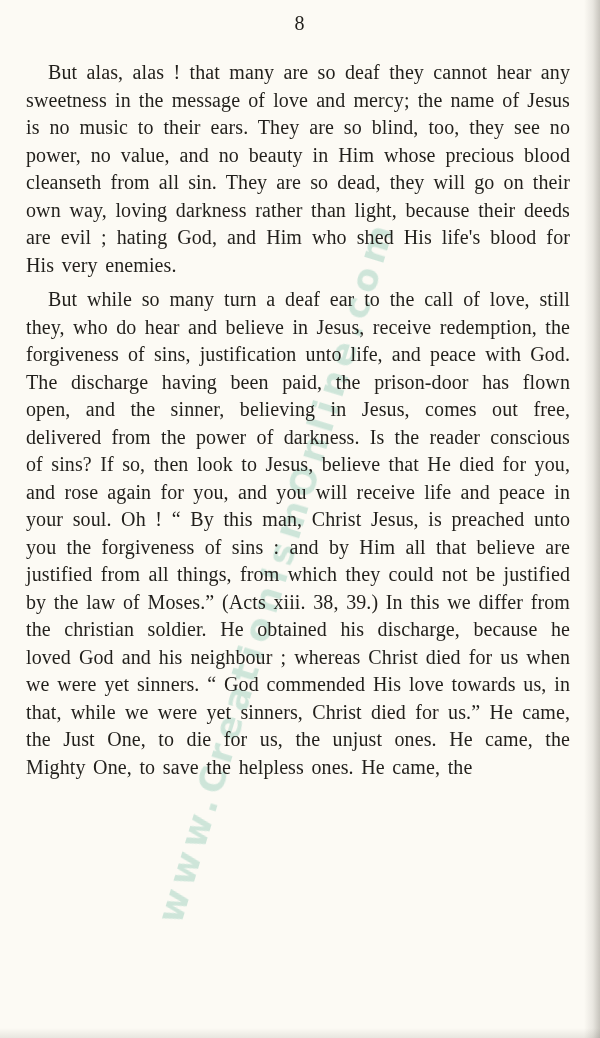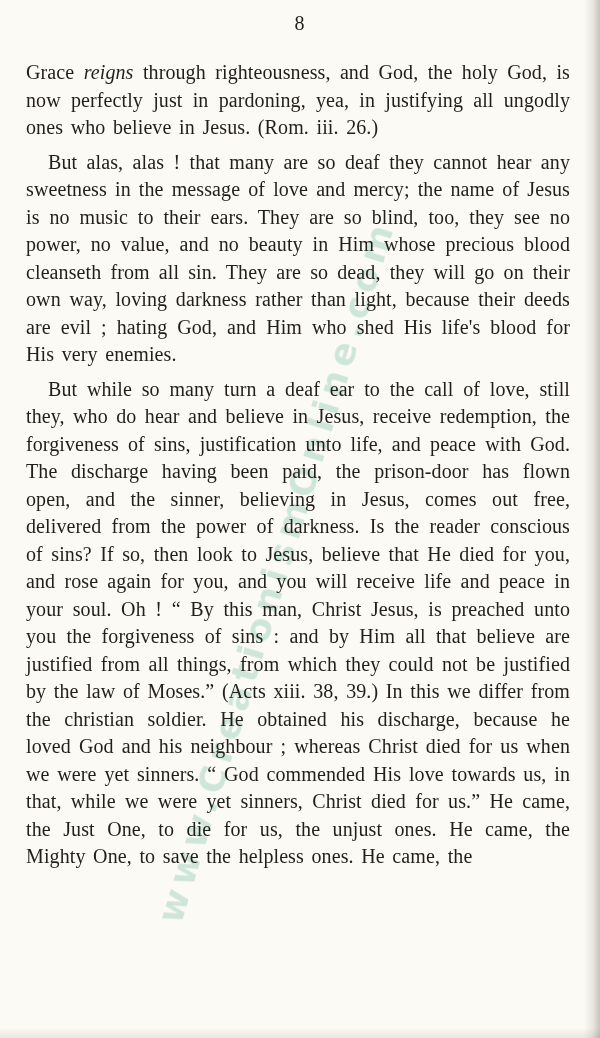--- a/index.html
+++ b/index.html
@@ -87,20 +87,19 @@
 
   <div class="edge-shadow-right"></div>
   <div class="edge-shadow-bottom"></div>
 
   <div class="watermark" style="color: rgb(47, 160, 127);">www.CreationismOnline.com</div>
 
   <header class="folio">8</header>
 
   <main class="text-block">
 
-    <p class="para no-indent"><span>Grace </span><em>reigns</em><span> through righteousness, and God, the holy God, is now perfectly just in pardoning, yea, in justifying all ungodly ones who believe in Jesus. (Rom. iii. 26.)</span></p>
 
     <p class="para indent">But alas, alas ! that many are so deaf they cannot hear any sweetness in the message of love and mercy; the name of Jesus is no music to their ears.  They are so blind, too, they see no power, no value, and no beauty in Him whose precious blood cleanseth from all sin.  They are so dead, they will go on their own way, loving darkness rather than light, because their deeds are evil ; hating God, and Him who shed His life's blood for His very enemies.</p>
 
     <p class="para indent">But while so many turn a deaf ear to the call of love, still they, who do hear and believe in Jesus, receive redemption, the forgiveness of sins, justification unto life, and peace with God.  The discharge having been paid, the prison-door has flown open, and the sinner, believing in Jesus, comes out free, delivered from the power of darkness.  Is the reader conscious of sins?  If so, then look to Jesus, believe that He died for you, and rose again for you, and you will receive life and peace in your soul.  Oh ! “ By this man, Christ Jesus, is preached unto you the forgiveness of sins : and by Him all that believe are justified from all things, from which they could not be justified by the law of Moses.” (Acts xiii. 38, 39.)  In this we differ from the christian soldier.  He obtained his discharge, because he loved God and his neighbour ; whereas Christ died for us when we were yet sinners. “ God commended His love towards us, in that, while we were yet sinners, Christ died for us.”  He came, the Just One, to die for us, the unjust ones.  He came, the Mighty One, to save the helpless ones.  He came, the</p>
 
   </main>
 </div>
 
 </body></html>

